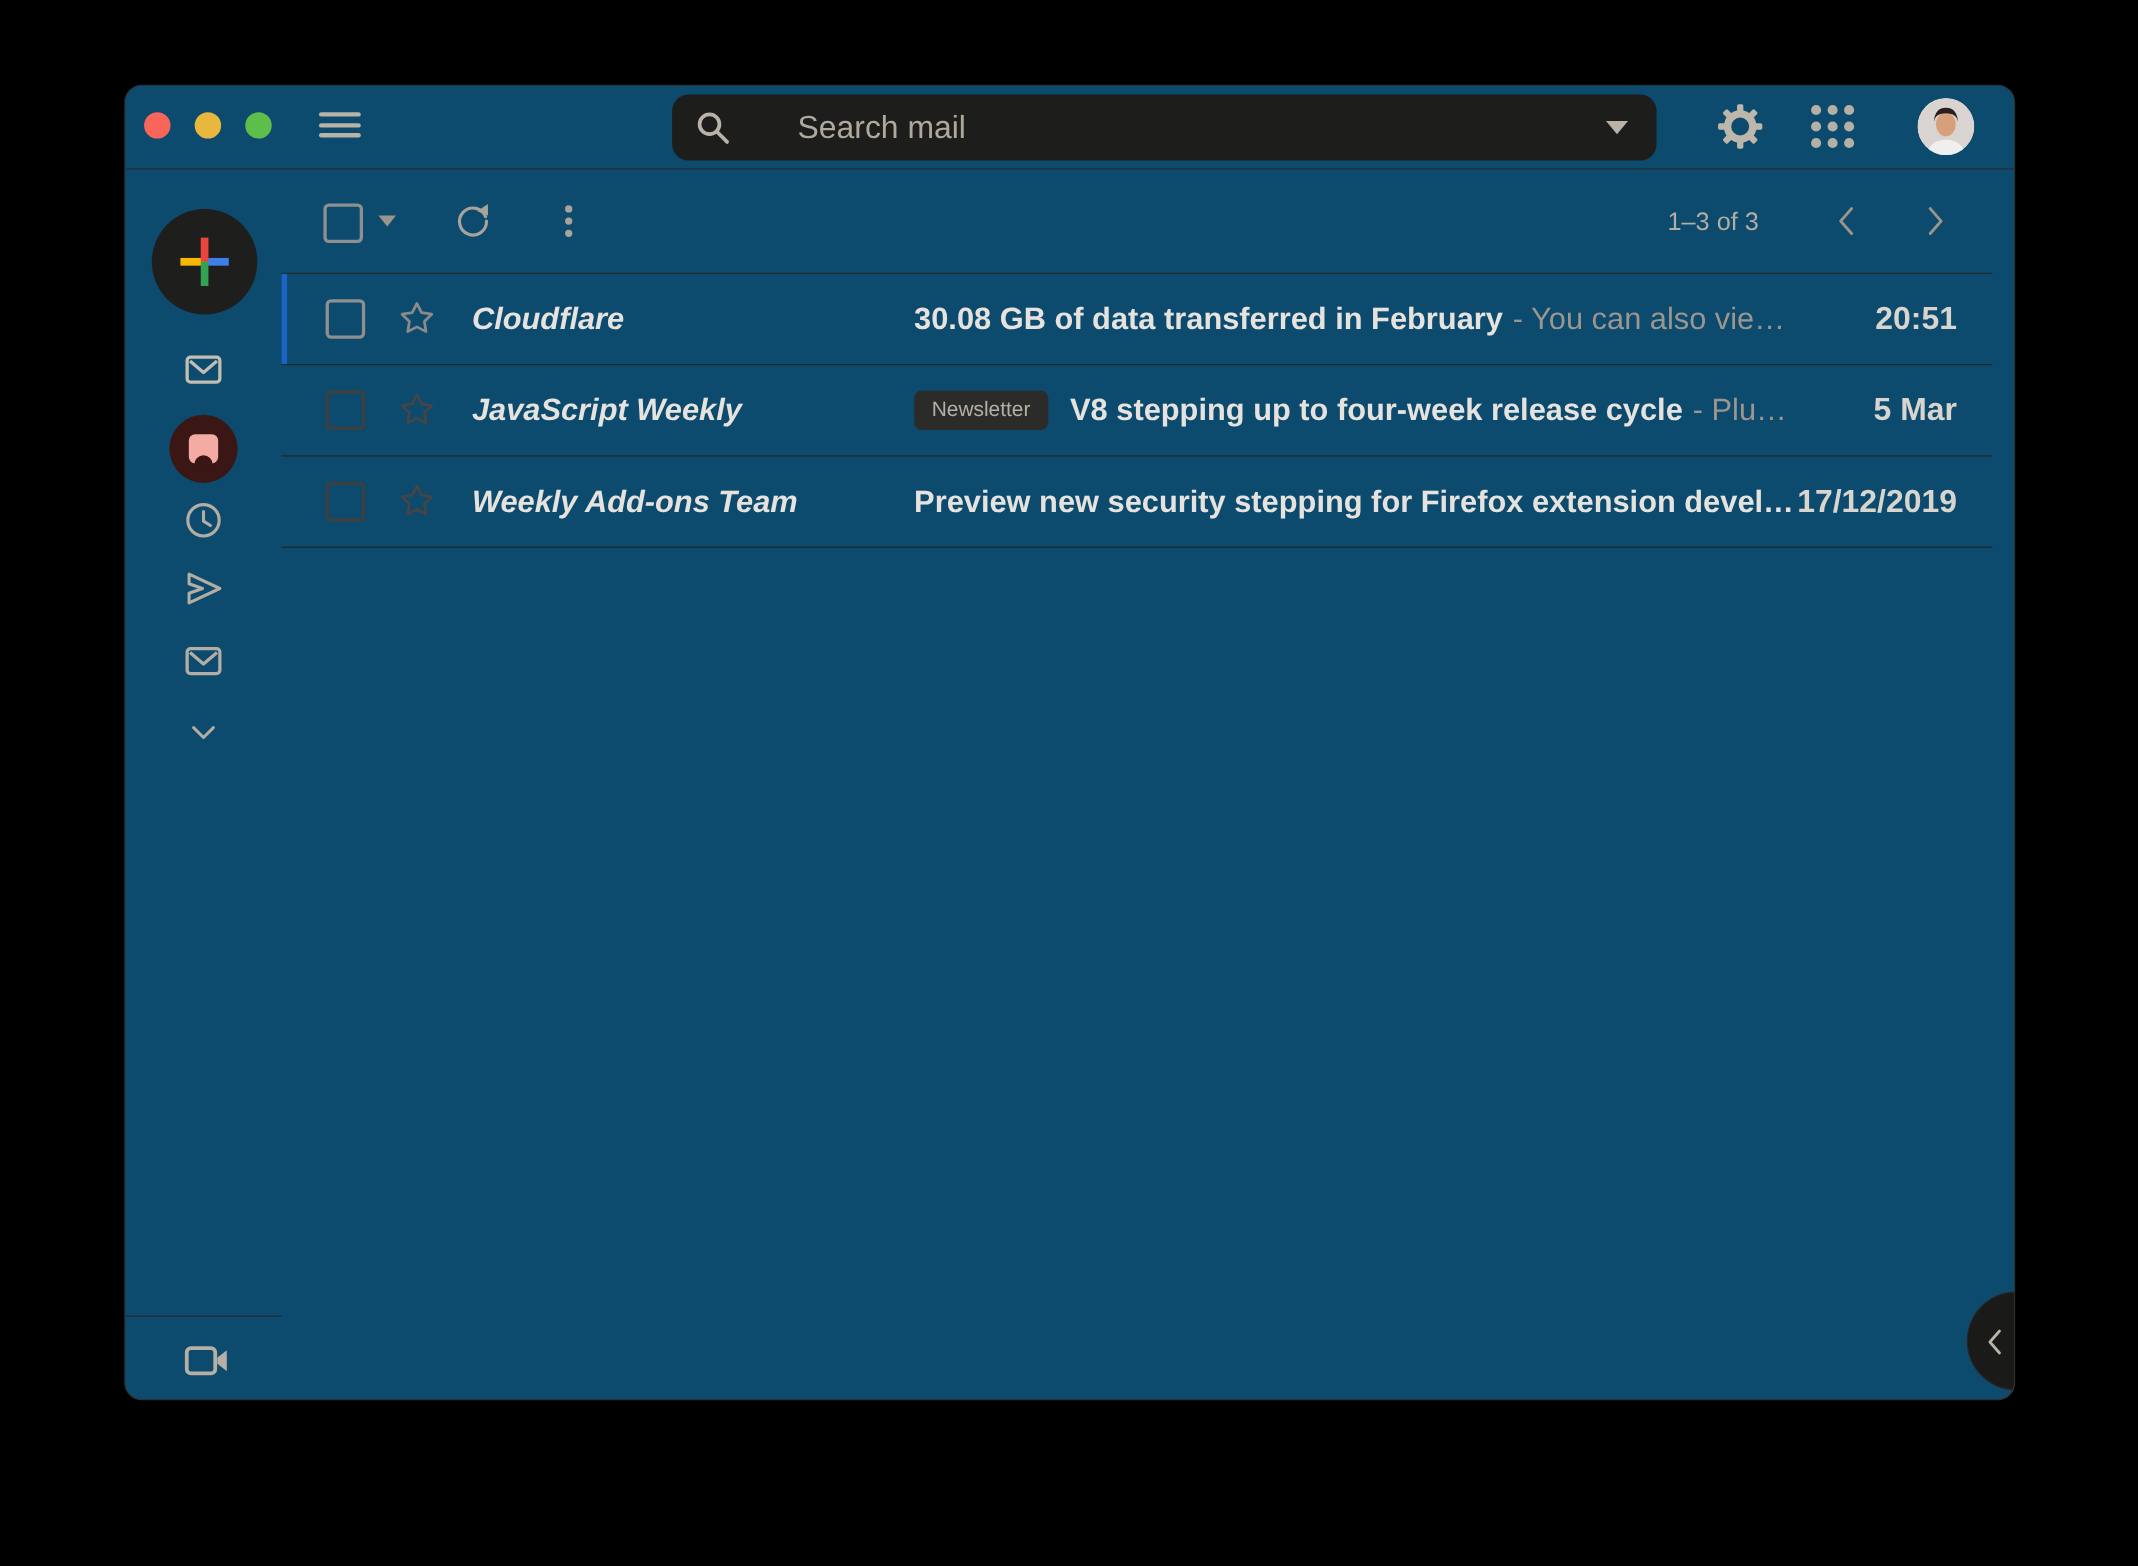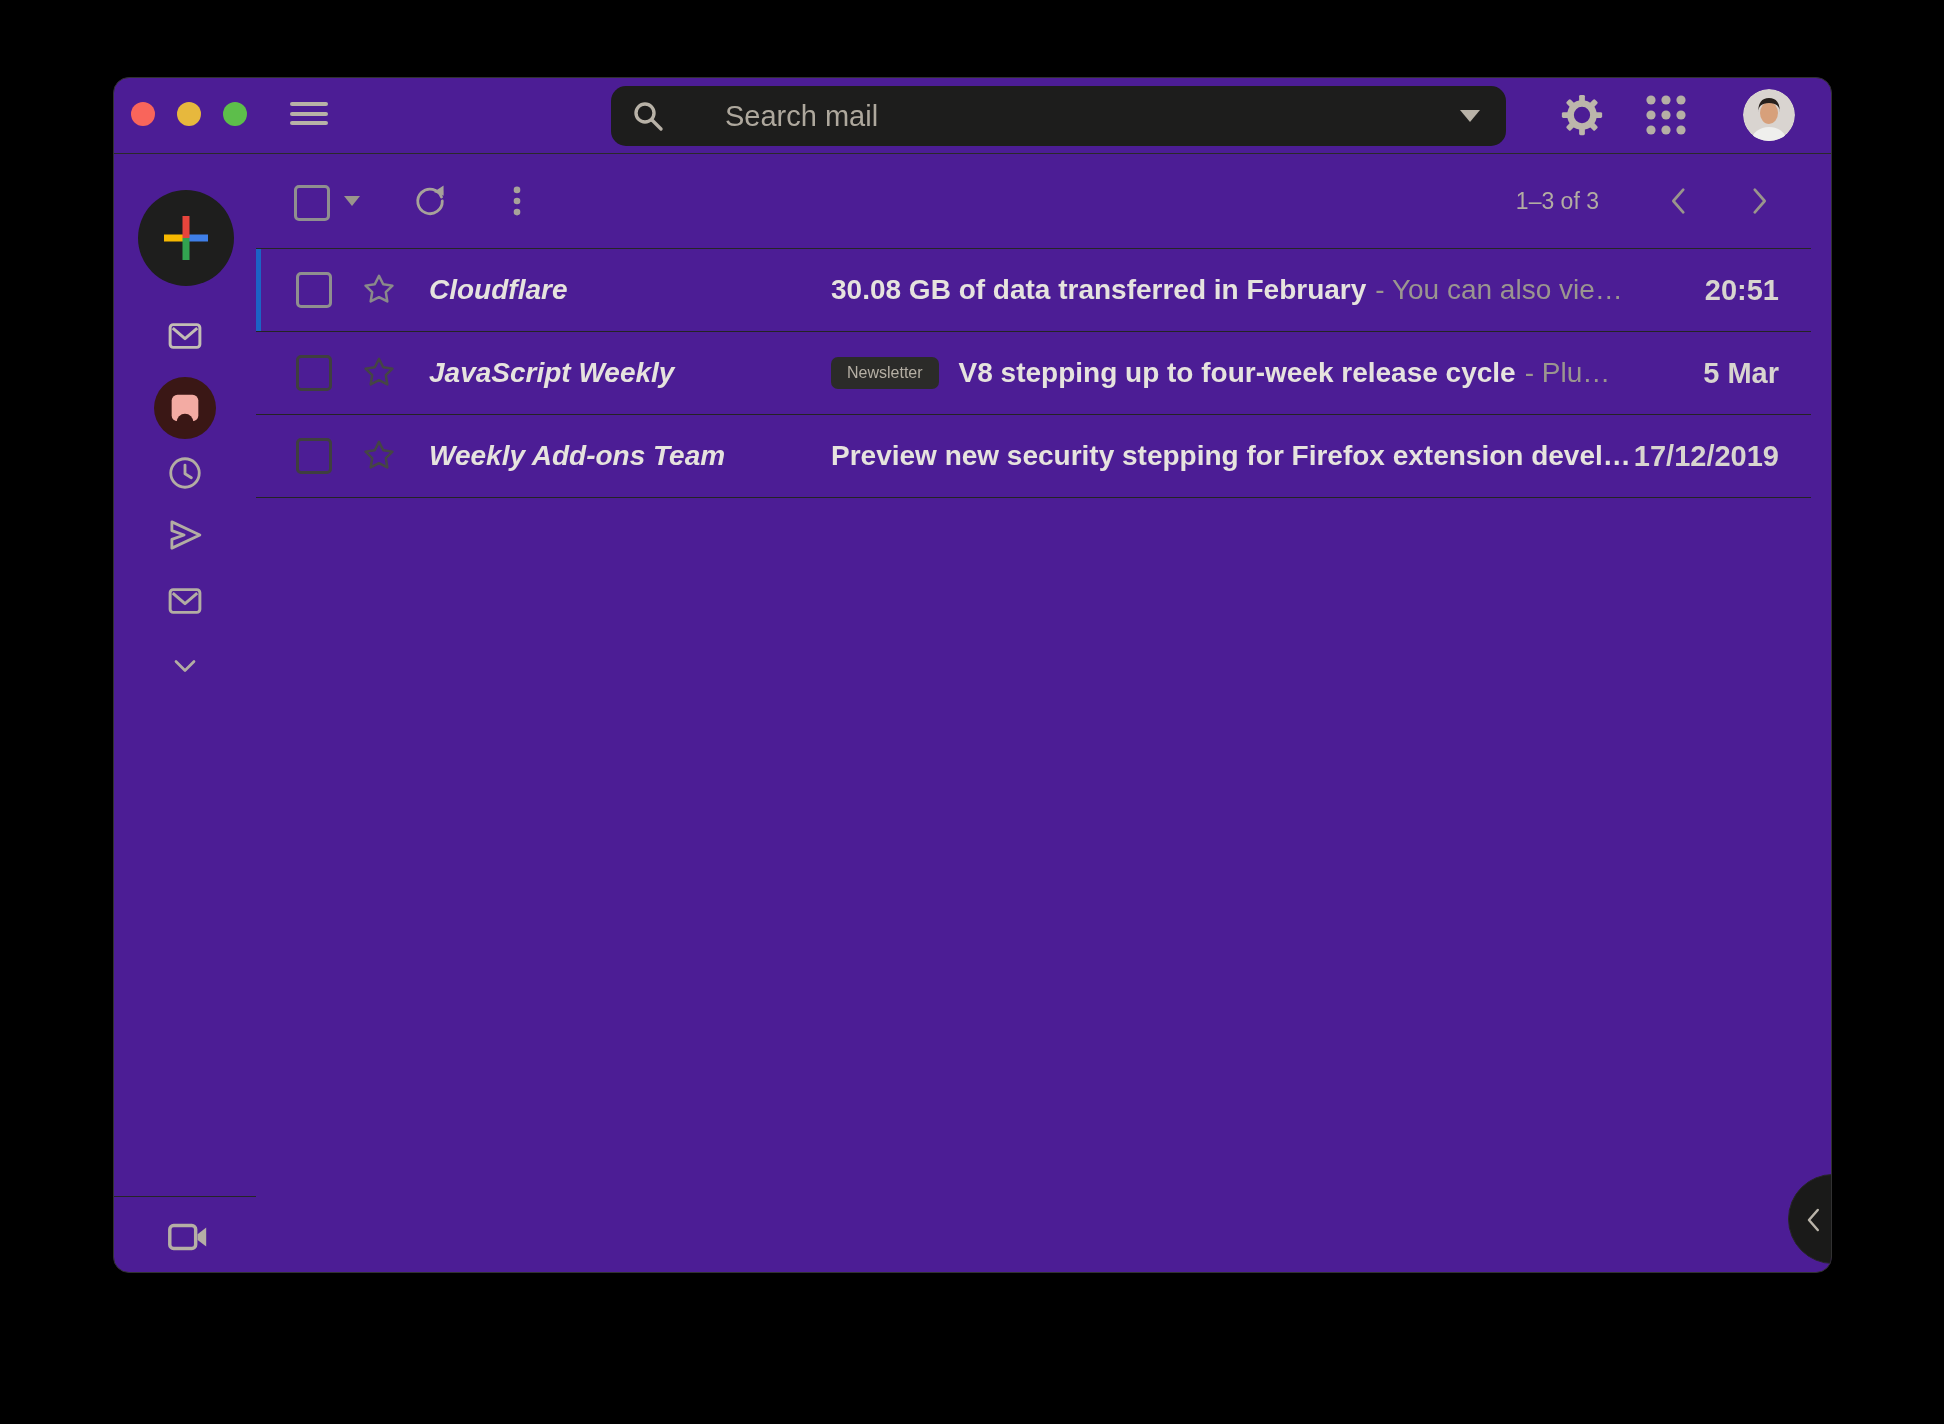--- a/index.html
+++ b/index.html
@@ -3,21 +3,21 @@
 <meta charset="utf-8">
 <style>
   html,body { margin:0; padding:0; }
   body {
     width:1944px; height:1424px; background:#000;
     font-family:"Liberation Sans", sans-serif;
     overflow:hidden; position:relative;
   }
   .window {
     position:absolute; left:113px; top:77px; width:1719px; height:1196px;
-    background:#4c1d95; border:1px solid #313131; border-radius:16px;
+    background:#0c4a6e; border:1px solid #313131; border-radius:16px;
     box-sizing:border-box; overflow:hidden;
   }
   
   .topbar { position:absolute; left:0; top:0; width:100%; height:75px; }
   .topbar-divider { position:absolute; left:0; top:75px; width:100%; height:1px; background:#2a2a2a; }
   .traffic { position:absolute; left:17px; top:24px; display:flex; gap:22px; }
   .traffic span { width:24px; height:24px; border-radius:50%; display:block; }
   .t-red    { background:var(--traffic-red); }
   .t-yellow { background:var(--traffic-yellow); }
   .t-green  { background:var(--traffic-green); }
@@ -85,21 +85,21 @@
   }
   .email-row.selected .row-check { border-color:#8f8f8f; }
   .row-star { flex:0 0 auto; margin-left:27px; color:#454545; }
   .email-row.selected .row-star { color:#8a8a8a; }
   .sender {
     flex:0 0 auto; margin-left:30px; width:402px; overflow:hidden; text-overflow:ellipsis;
     font-size:28px; font-weight:600; color:var(--text-bright);font-style:italic;
   }
   .row-mid { flex:1 1 auto; display:flex; align-items:center; overflow:hidden; }
   .badge {
-    flex:0 0 auto; background:var(--badge-bg); color:#b5afa4; font-size:16px;
+    flex:0 0 auto; background:var(--badge-bg); color:#b5afa4; font-size:19px;
     padding:7px 16px; border-radius:7px; margin-right:20px;
   }
   .subject { font-size:28px; font-weight:600; color:var(--text-bright); }
   .snippet { font-size:28px; font-weight:400; color:var(--text-dim); margin-left:9px; }
   .time {
     flex:0 0 auto; margin-left:auto; margin-right:32px;
     font-size:29px; font-weight:700; color:#d8d5cf;
   }
   
   .side-toggle {

